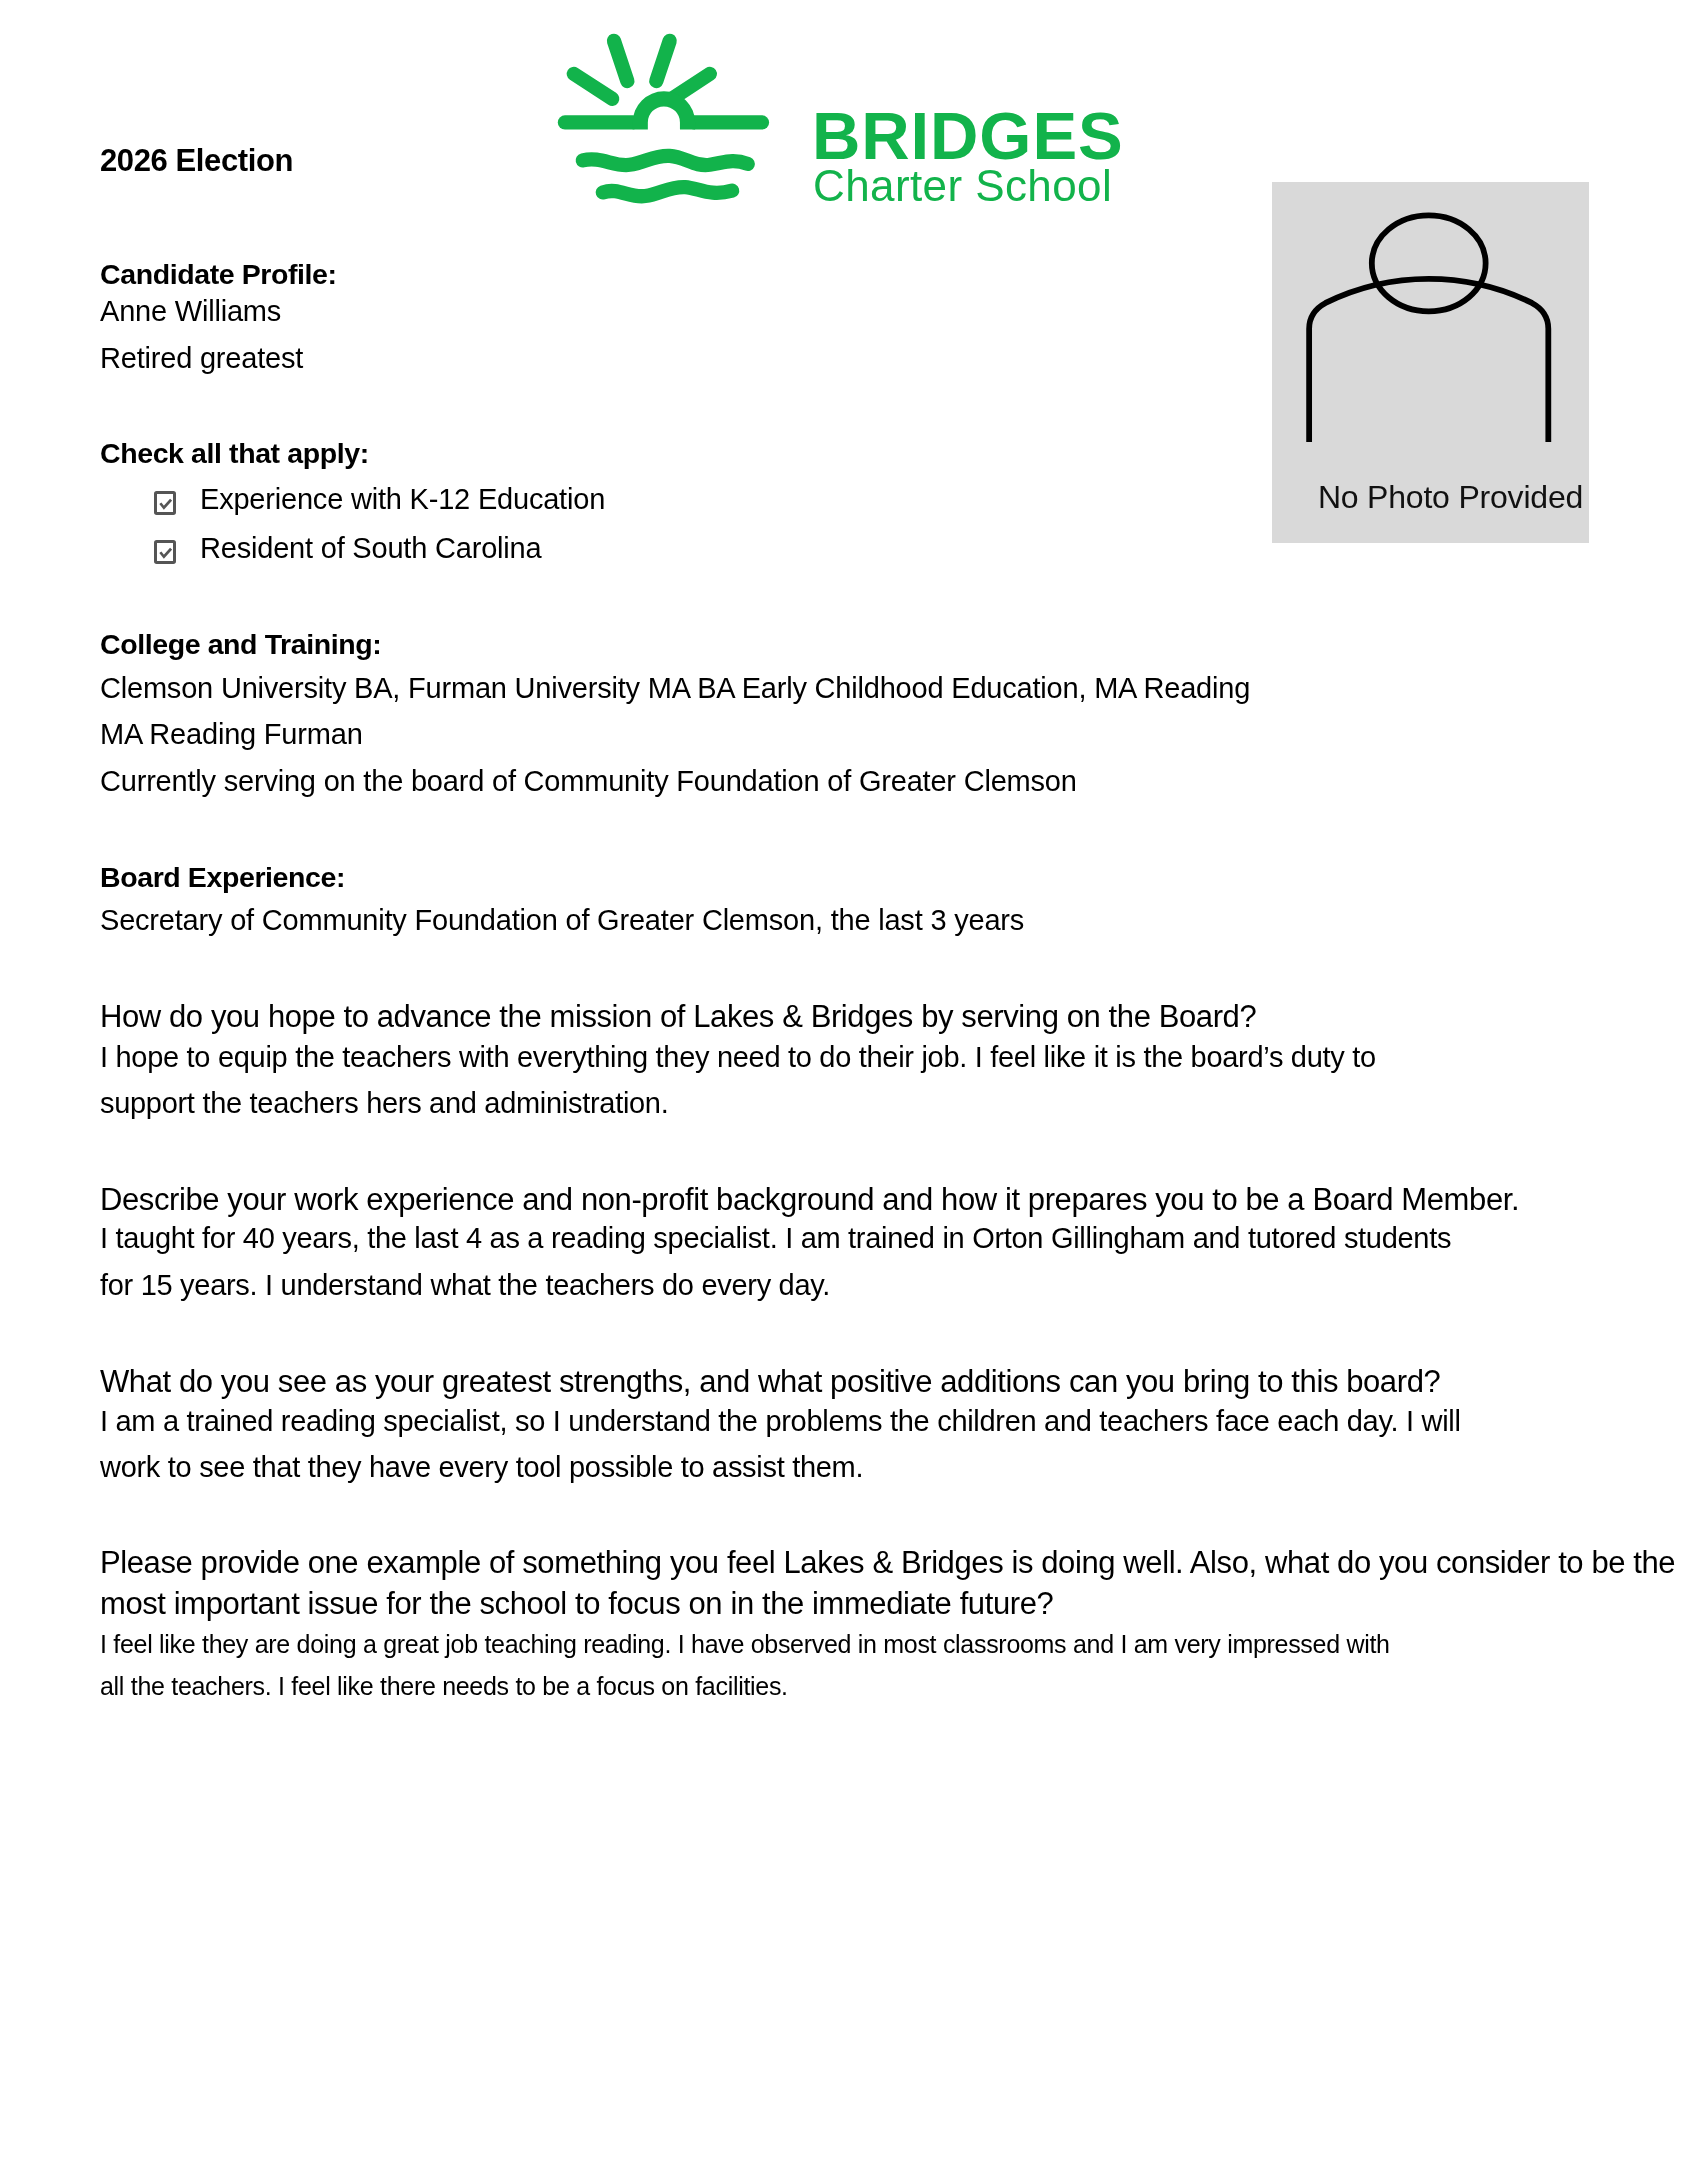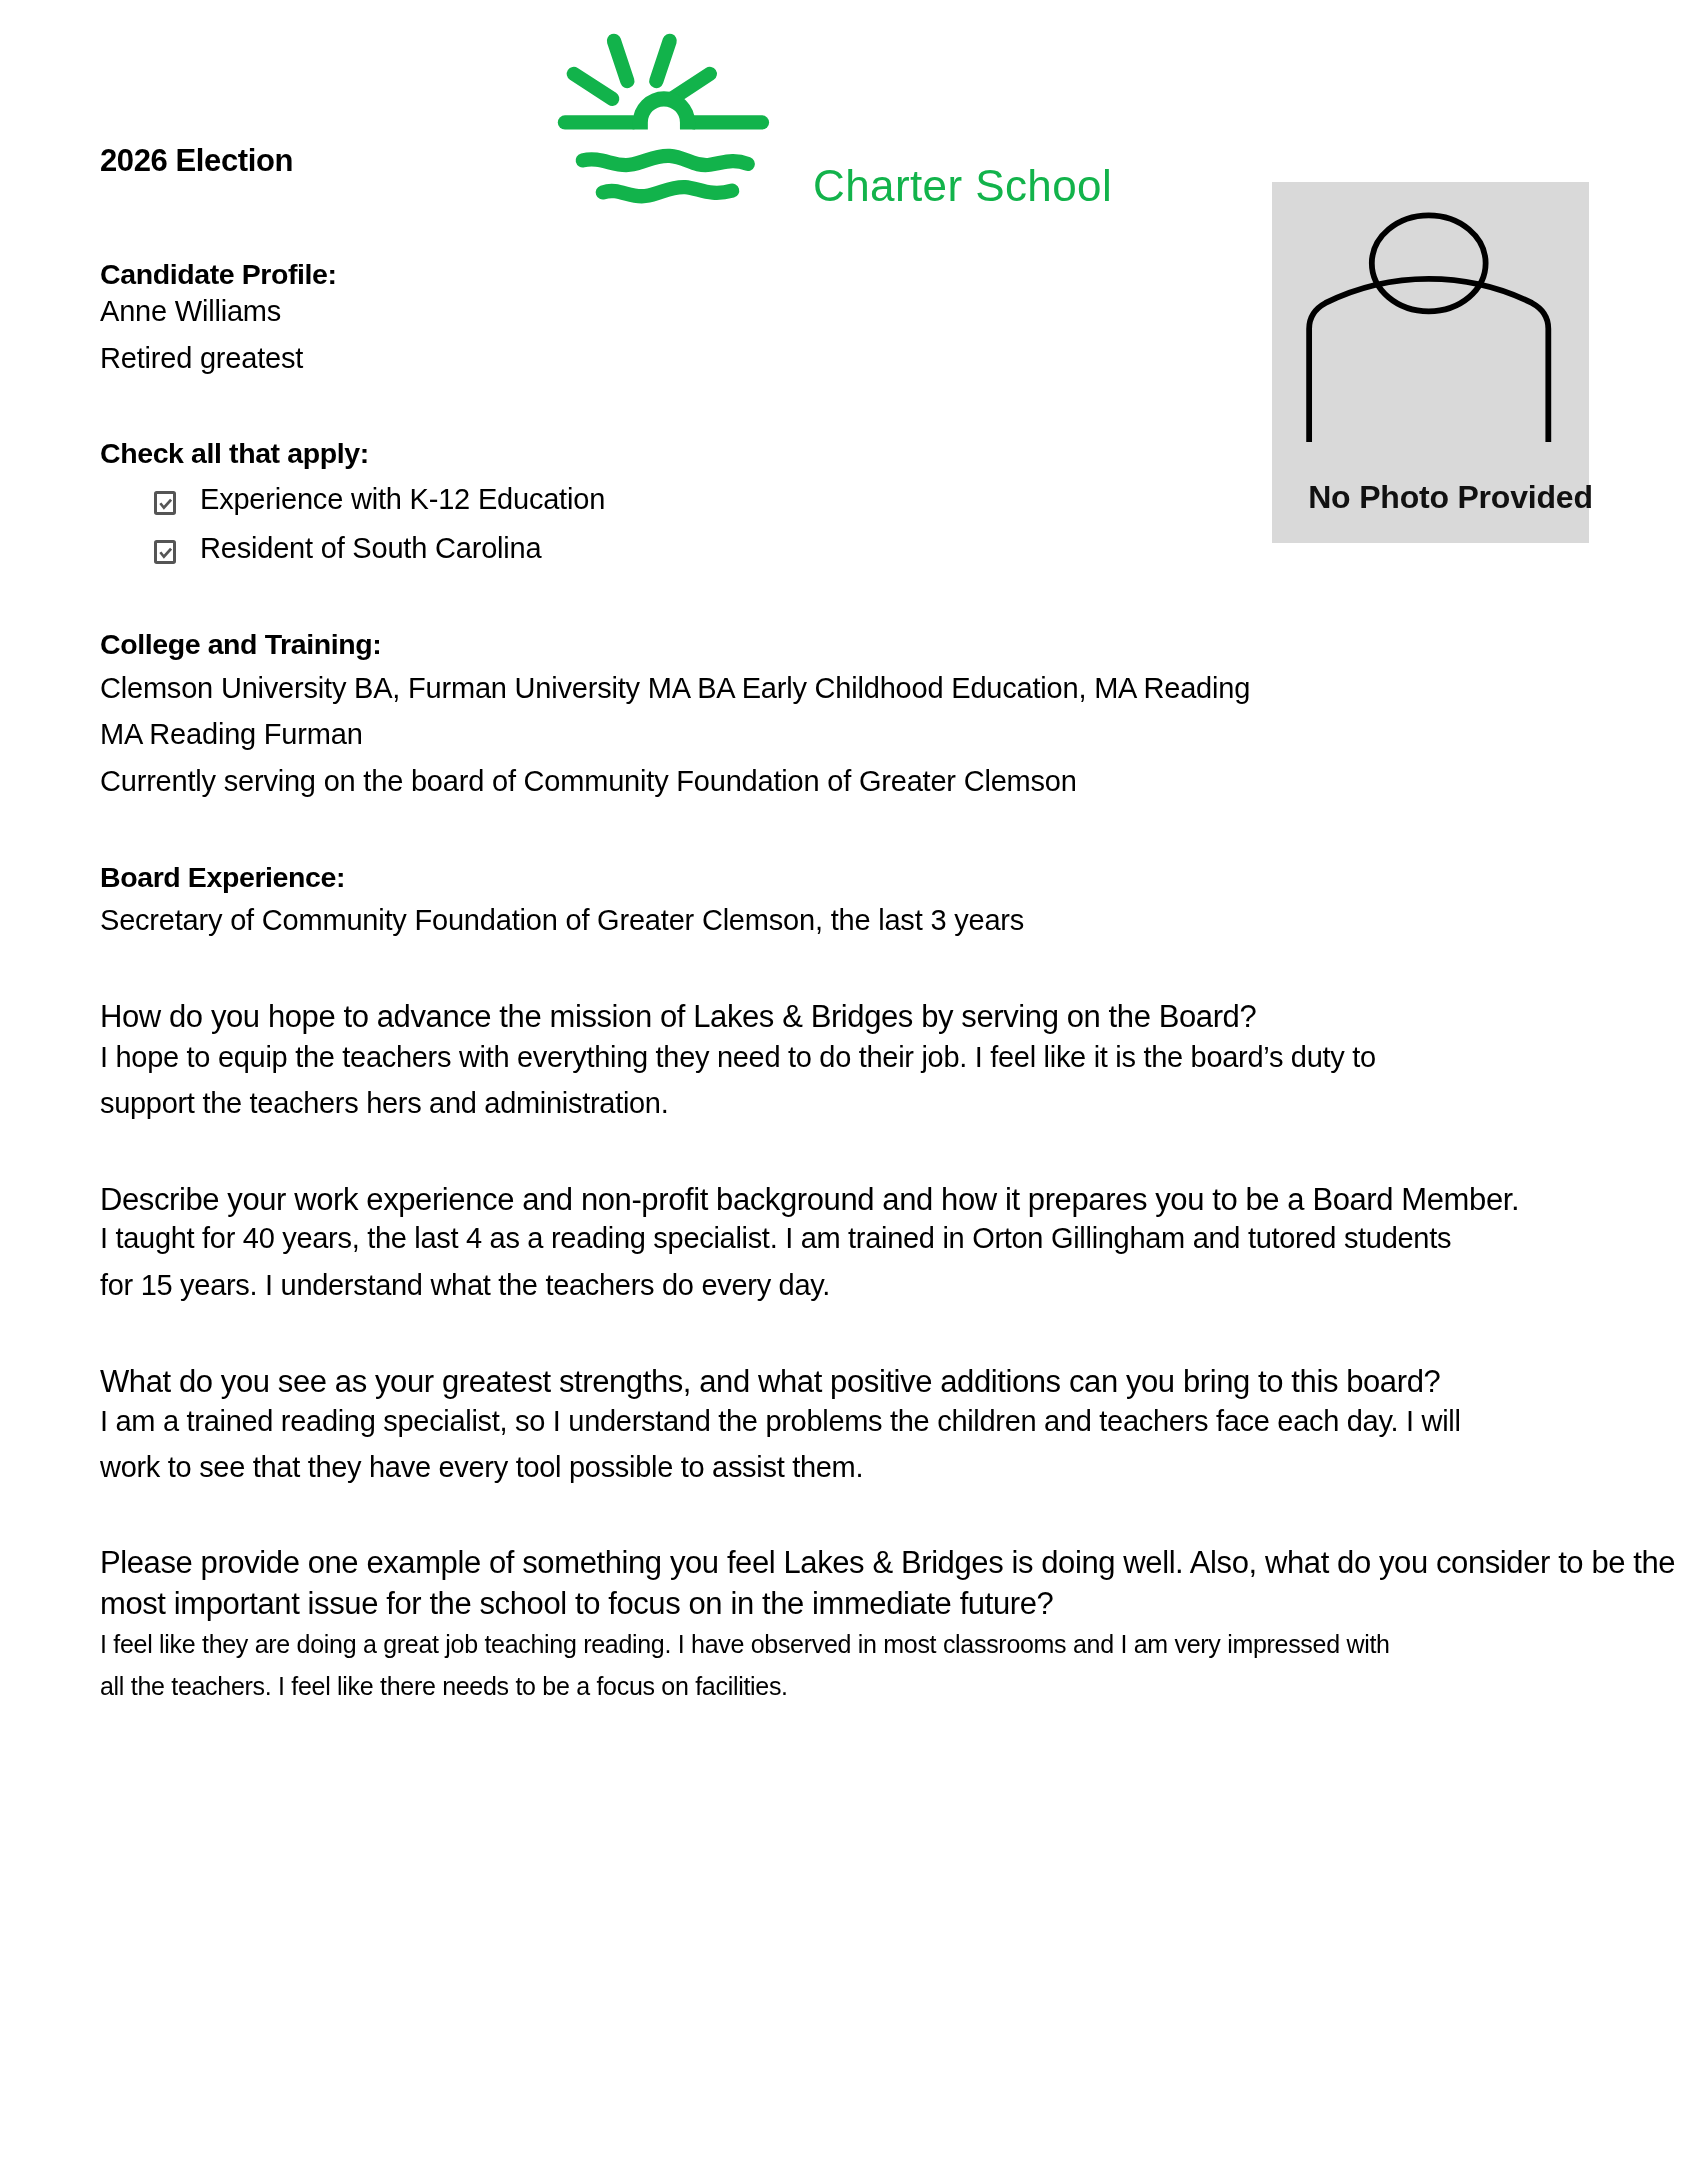--- a/index.html
+++ b/index.html
@@ -27,21 +27,21 @@
   .logo-line3 {
     position: absolute; left: 257px; top: 133px; font-size: 44px; line-height: 44px;
     color: #12B34B; letter-spacing: 0.4px;
   }
 
   
   .photo { position: absolute; left: 1272px; top: 182px; width: 317px; height: 361px; background: #d9d9d9; }
   .photo svg { position: absolute; left: 0; top: 0; }
   .photo-caption {
     position: absolute; left: 0; width: 357px; top: 297px; text-align: center;
-    font-weight: bold; font-size: 32px; color: #111; letter-spacing: -0.2px;
+    font-weight: normal; font-size: 32px; color: #111; letter-spacing: -0.2px;
   }
 
   .checkbox {
     position: absolute; width: 22px; height: 24px;
     border: 3.1px solid #555; border-radius: 2.7px; box-sizing: border-box; background: #fff;
   }
   .checkbox svg { position: absolute; left: 1.8px; top: 2.7px; }
 </style>
 </head>
 <body>
@@ -55,20 +55,21 @@
       <line x1="345" y1="96" x2="260" y2="152"></line>
       <line x1="20" y1="205" x2="172" y2="205"></line>
       <line x1="310" y1="205" x2="462" y2="205"></line>
     </g>
     <path d="M172 221 L172 205 A70 70 0 0 1 312 205 L312 221 L278 221 L278 205 A36 36 0 0 0 206 205 L206 221 Z" fill="#12B34B"></path>
     <g fill="none" stroke="#12B34B" stroke-linecap="round" stroke-width="32">
       <path d="M60 290 C100 280 130 305 165 300 C200 295 220 278 255 280 C290 282 310 305 345 300 C375 296 395 285 430 298"></path>
       <path d="M105 362 C140 350 165 375 200 370 C235 365 255 348 290 350 C320 352 345 372 395 358"></path>
     </g>
   </svg>
+  <div class="logo-line2">BRIDGES</div>
   <div class="logo-line3">Charter School</div>
 </div>
 
 <div class="abs h-title" style="left:100px; top:143px;">2026 Election</div>
 
 <div class="photo">
   <svg width="317" height="361" viewBox="0 0 712 812">
     <g fill="none" stroke="#000" stroke-width="13">
       <ellipse cx="352" cy="183" rx="128" ry="108"></ellipse>
       <path d="M83 585 L83 330 Q83 292 120 272 Q230 218 352 218 Q474 218 584 272 Q621 292 621 330 L621 585"></path>

